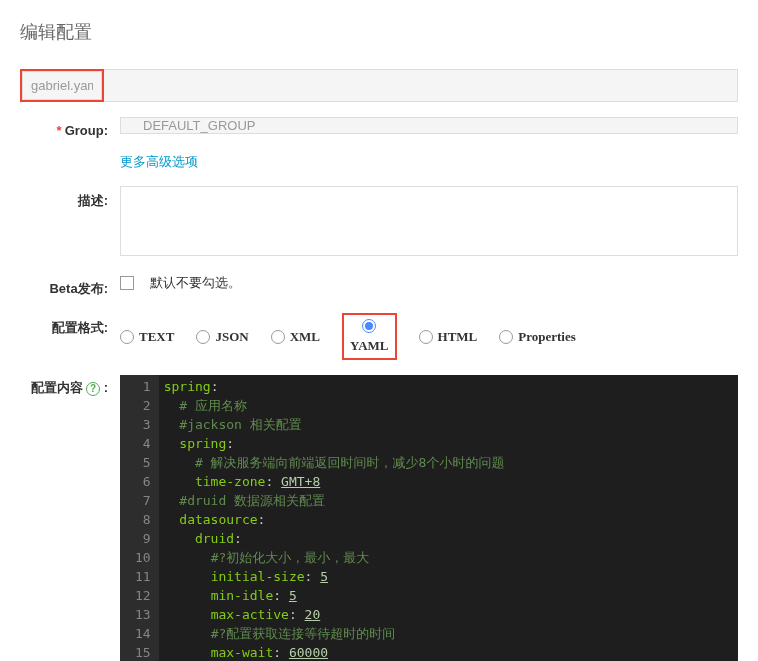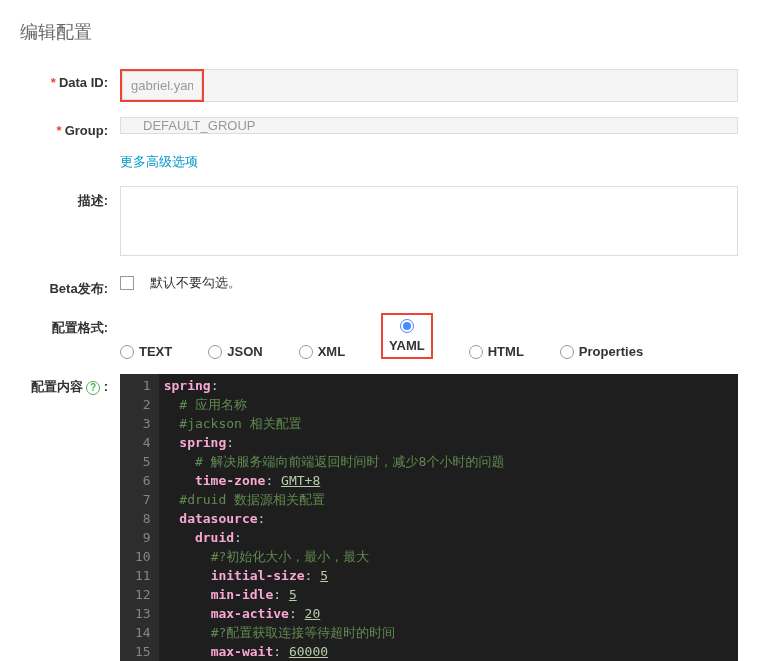--- a/index.html
+++ b/index.html
@@ -12,48 +12,47 @@
     .form-control { flex: 1; }
     .data-id-wrapper { display: flex; align-items: center; }
     .data-id-highlight { border: 2px solid #e43; width: 84px; display: inline-block; margin-right: -2px; position: relative; z-index: 1; }
     .data-id-highlight input { border: 1px solid #ddd; width: 100%; height: 29px; padding: 0 8px; font-size: 13px; color: #999; background: #f5f5f5; outline: none; }
     .data-id-rest { flex: 1; height: 33px; border: 1px solid #ddd; border-left: none; background: #f5f5f5; }
     .group-input { width: 100%; height: 17px; border: 1px solid #ddd; padding: 5px 22px; font-size: 13px; color: #999; background: #f5f5f5; }
     .link-text { color: #09c; font-size: 13px; cursor: pointer; }
     .textarea-field { width: 100%; height: 70px; border: 1px solid #ddd; padding: 8px; font-size: 13px; resize: none; }
     .checkbox-wrapper { display: flex; align-items: center; gap: 16px; }
     .checkbox { width: 14px; height: 14px; border: 1px solid #999; background: #fff; cursor: pointer; }
-    .radio-group { display: flex; align-items: flex-end; gap: 36px; }
+    .radio-group { display: flex; align-items: center; gap: 22px; font-family: Liberation Serif, serif; }
     .radio-wrapper { display: flex; align-items: center; gap: 5px; cursor: pointer; }
     .radio { width: 14px; height: 14px; border: 1px solid #999; border-radius: 50%; background: #fff; display: flex; align-items: center; justify-content: center; }
     .radio.checked { border-color: #4a89ff; }
     .radio.checked::after { content: ''; width: 8px; height: 8px; background: #4a89ff; border-radius: 50%; display: block; }
     .radio-label { font-weight: bold; font-size: 13px; }
     .yaml-highlight { border: 2px solid #e43; padding: 4px 6px; flex-direction: column; }
     .help-icon { display: inline-flex; width: 14px; height: 14px; border: 1.5px solid #4caf50; border-radius: 50%; color: #4caf50; font-size: 10px; align-items: center; justify-content: center; margin-left: 3px; font-weight: bold; }
     .code-editor { display: flex; background: #1e1e1e; font-family: Consolas, Monaco, monospace; font-size: 13px; line-height: 19px; }
     .gutter { background: #2d2d2d; color: #858585; text-align: right; padding: 2px 8px 2px 15px; user-select: none; }
     .gutter div { height: 19px; }
     .code-content { flex: 1; padding: 2px 5px; color: #ccc; overflow: hidden; }
     .code-line { height: 19px; white-space: pre; }
-    .tok-key { color: #f9a8d4; font-weight: bold; }
+    .tok-key { color: #84cc16; }
     .tok-punct { color: #ccc; }
     .tok-comment { color: #608b4e; }
     .tok-value { color: #b5cea8; text-decoration: underline; }
     .config-content-row { align-items: flex-start; }
     .config-content-row .form-label { padding-top: 4px; }
   </style>
 </head>
 <body>
 
 <div class="container">
   <h1 class="page-title">编辑配置</h1>
 
   <div class="form-row">
-    <div class="form-label"><span class="required">*</span><span>Data ID:</span></div>
     <div class="form-control data-id-wrapper">
       <span class="data-id-highlight">
         <input type="text" readonly="" value="gabriel.yaml" style="">
       </span>
       <span class="data-id-rest"></span>
     </div>
   </div>
 
   <div class="form-row">
     <div class="form-label"><span class="required">*</span><span>Group:</span></div>

